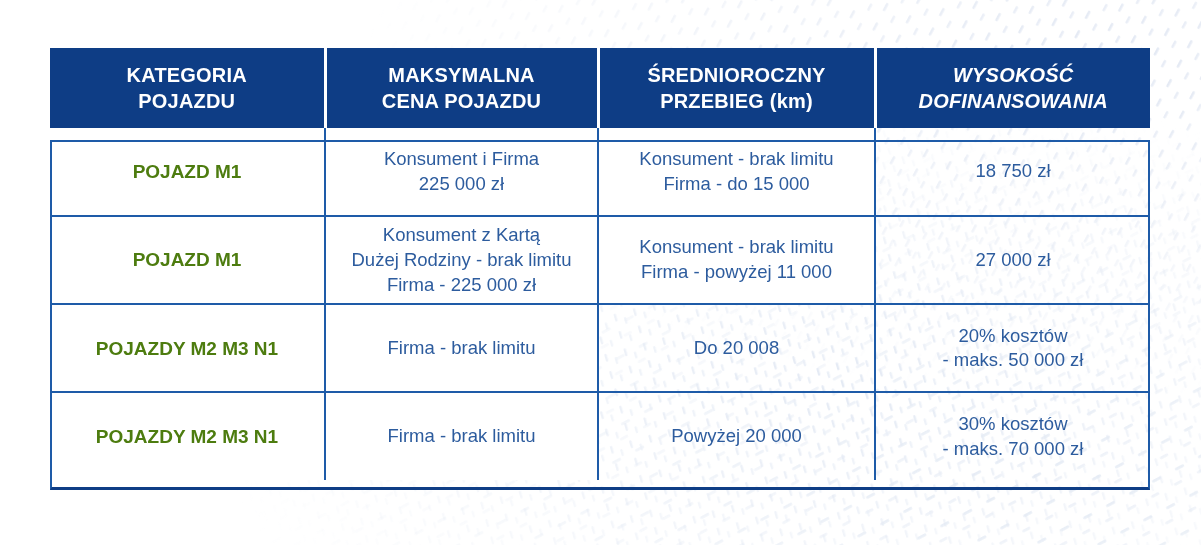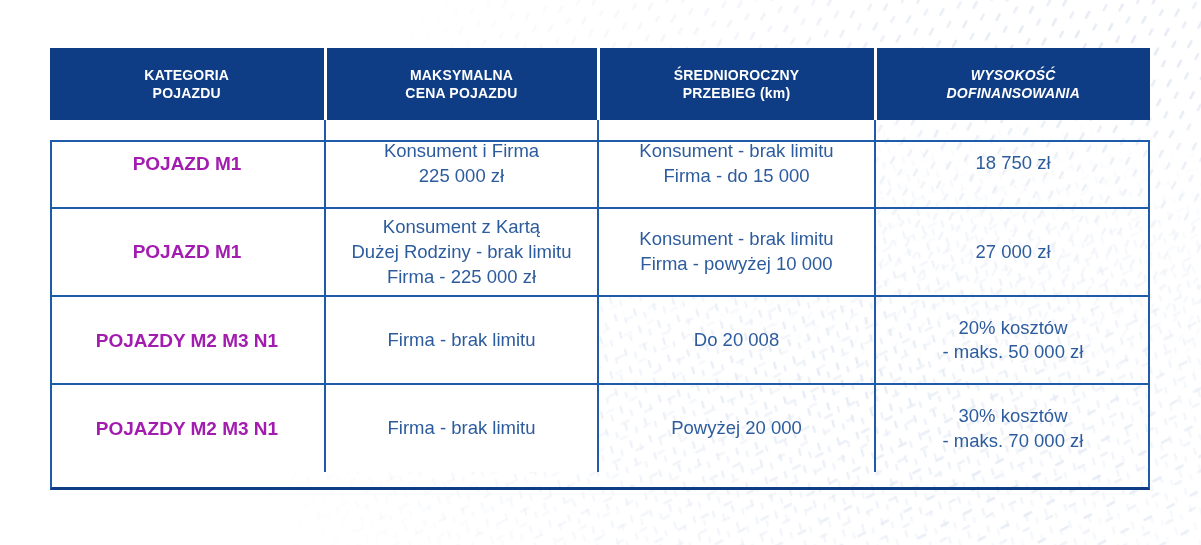--- a/index.html
+++ b/index.html
@@ -42,27 +42,27 @@
   
   col.c1 { width: 275px; }
   col.c2 { width: 273px; }
   col.c3 { width: 277px; }
   col.c4 { width: 275px; }
 
   
   thead th {
     background: #0e3d85;
     color: #ffffff;
-    font-size: 14px;
+    font-size: 20px;
     font-weight: 700;
     letter-spacing: 0.2px;
     line-height: 1.32;
     text-align: center;
     vertical-align: middle;
-    height: 72px;
+    height: 80px;
     padding: 4px 26px;
     border-right: 3px solid #ffffff;
     box-sizing: border-box;
   }
   thead th:last-child { border-right: none; font-style: italic; }
   thead th .hdr-line { display: block; white-space: nowrap; }
 
   
   tbody td {
     height: 88px;
@@ -75,21 +75,21 @@
     color: #2d5c9e;
     border-bottom: 2px solid #1e5ba8;
     border-right: 2px solid #1e5ba8;
     background: transparent;
   }
   tbody td:last-child { border-right: none; margin-left: 23px; }
   tbody tr:last-child td { border-bottom: none; }
 
   
   tbody td.col-cat {
-    color: #a21caf;
+    color: #4d7c0f;
     font-weight: 700;
     font-size: 19px;
   }
 
   
   tbody td.opaque { background: #ffffff; }
 
   tbody td .ln { display: block; white-space: nowrap; }
 
   
@@ -205,21 +205,21 @@
         <td class="col-cat opaque">
           <span class="ln">POJAZD M1</span>
         </td>
         <td class="opaque">
           <span class="ln">Konsument z Kartą</span>
           <span class="ln">Dużej Rodziny - brak limitu</span>
           <span class="ln">Firma - 225 000 zł</span>
         </td>
         <td class="opaque">
           <span class="ln">Konsument - brak limitu</span>
-          <span class="ln">Firma - powyżej 10 000</span>
+          <span class="ln">Firma - powyżej 11 000</span>
         </td>
         <td>
           <span class="ln">27 000 zł</span>
         </td>
       </tr>
 
       <tr>
         <td class="col-cat opaque">
           <span class="ln">POJAZDY M2 M3 N1</span>
         </td>

